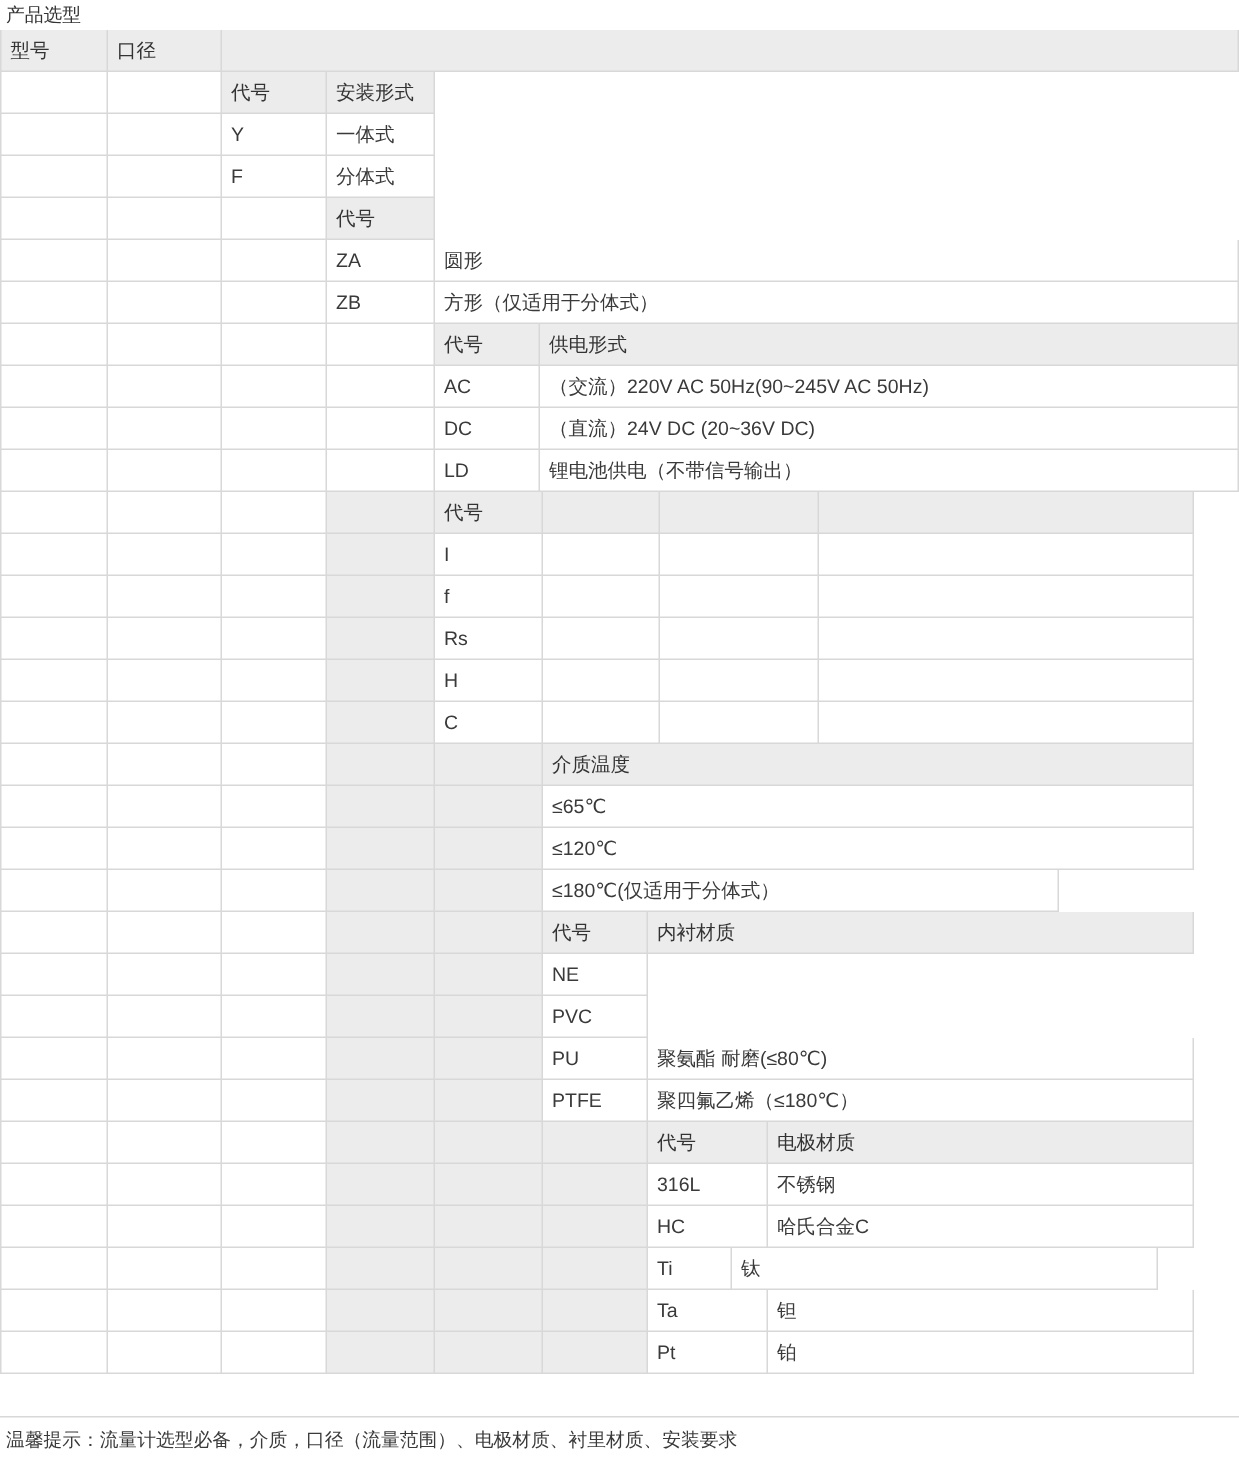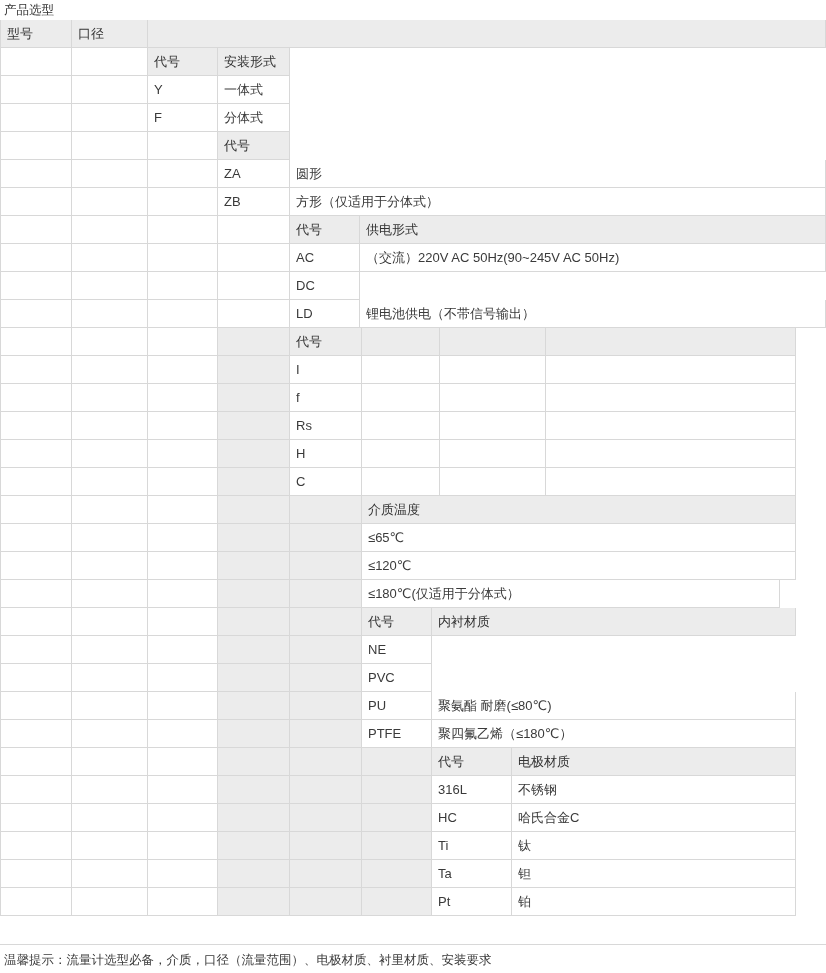--- a/index.html
+++ b/index.html
@@ -165,20 +165,21 @@
       <div class="cell" style="width:70px">AC</div>
       <div class="cell" style="width:466px">（交流）220V AC 50Hz(90~245V AC 50Hz)</div>
     </div>
 
     <div class="row">
       <div class="cell first blank" style="width:72px"></div>
       <div class="cell blank" style="width:76px"></div>
       <div class="cell blank" style="width:70px"></div>
       <div class="cell blank" style="width:72px"></div>
       <div class="cell" style="width:70px">DC</div>
+      <div class="cell" style="width:466px">（直流）24V DC (20~36V DC)</div>
     </div>
 
     <div class="row">
       <div class="cell first blank" style="width:72px"></div>
       <div class="cell blank" style="width:76px"></div>
       <div class="cell blank" style="width:70px"></div>
       <div class="cell blank" style="width:72px"></div>
       <div class="cell" style="width:70px">LD</div>
       <div class="cell" style="width:466px">锂电池供电（不带信号输出）</div>
     </div>
@@ -275,21 +276,21 @@
       <div class="cell shade" style="width:72px"></div>
       <div class="cell" style="width:434px">≤120℃</div>
     </div>
 
     <div class="row">
       <div class="cell first blank" style="width:72px"></div>
       <div class="cell blank" style="width:76px"></div>
       <div class="cell blank" style="width:70px"></div>
       <div class="cell shade" style="width:72px"></div>
       <div class="cell shade" style="width:72px"></div>
-      <div class="cell" style="width:418px">≤180℃(仅适用于分体式）</div>
+      <div class="cell" style="width:344px">≤180℃(仅适用于分体式）</div>
     </div>
 
     <div class="row">
       <div class="cell first blank" style="width:72px"></div>
       <div class="cell blank" style="width:76px"></div>
       <div class="cell blank" style="width:70px"></div>
       <div class="cell shade" style="width:72px"></div>
       <div class="cell shade" style="width:72px"></div>
       <div class="cell head" style="width:70px">代号</div>
       <div class="cell head" style="width:364px">内衬材质</div>
@@ -366,21 +367,21 @@
       <div class="cell" style="width:284px">哈氏合金C</div>
     </div>
 
     <div class="row">
       <div class="cell first blank" style="width:72px"></div>
       <div class="cell blank" style="width:76px"></div>
       <div class="cell blank" style="width:70px"></div>
       <div class="cell shade" style="width:72px"></div>
       <div class="cell shade" style="width:72px"></div>
       <div class="cell shade" style="width:70px"></div>
-      <div class="cell" style="width:80px">Ti</div>
+      <div class="cell" style="width:56px">Ti</div>
       <div class="cell" style="width:284px">钛</div>
     </div>
 
     <div class="row">
       <div class="cell first blank" style="width:72px"></div>
       <div class="cell blank" style="width:76px"></div>
       <div class="cell blank" style="width:70px"></div>
       <div class="cell shade" style="width:72px"></div>
       <div class="cell shade" style="width:72px"></div>
       <div class="cell shade" style="width:70px"></div>

